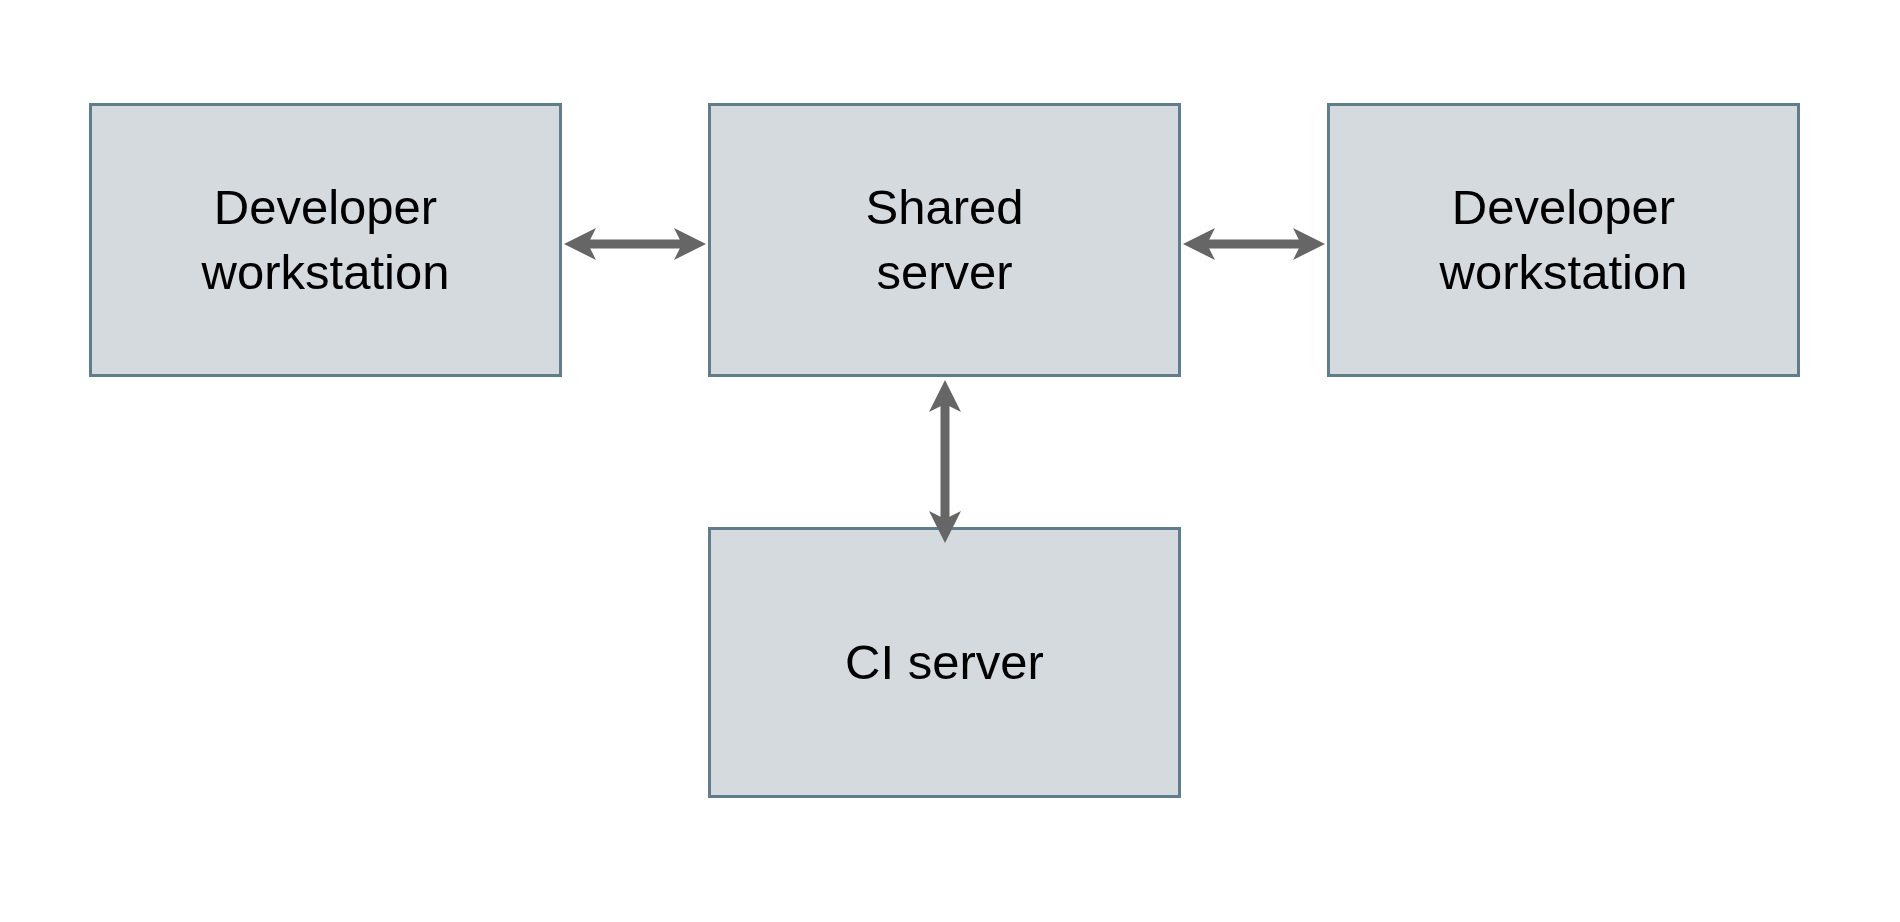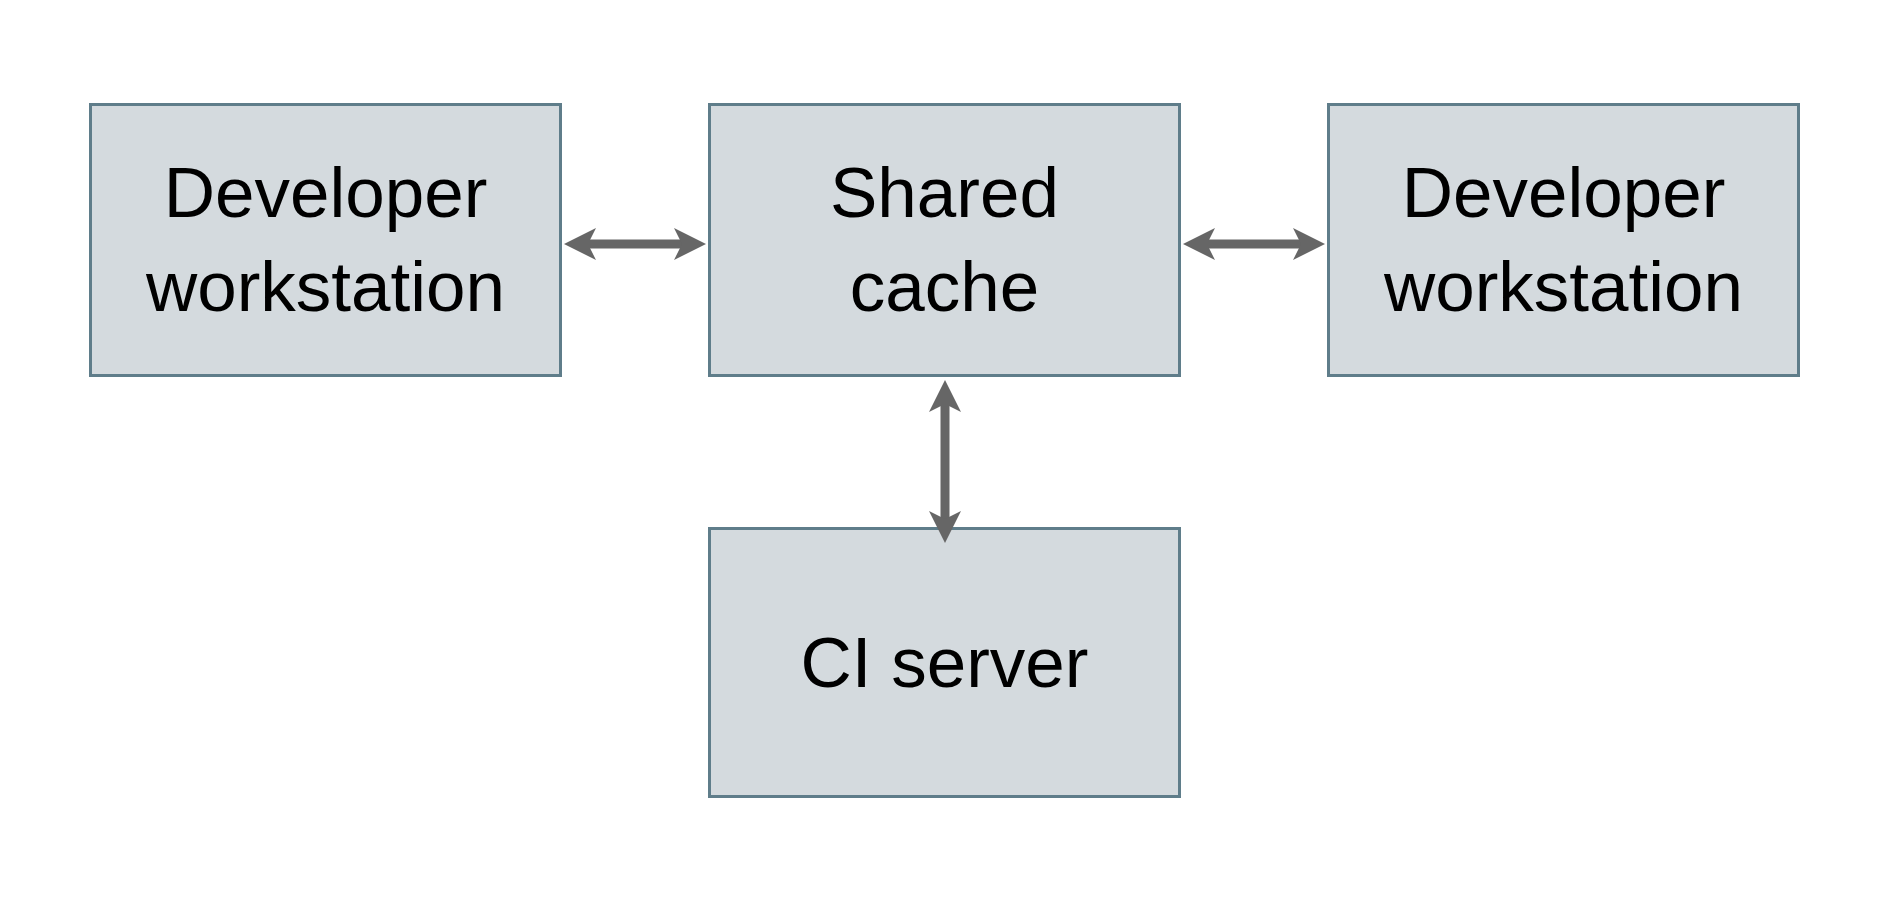--- a/index.html
+++ b/index.html
@@ -22,21 +22,21 @@
   .node {
     position: absolute;
     background: var(--node-fill);
     border: 3px solid var(--node-border);
     display: flex;
     align-items: center;
     justify-content: center;
   }
   .node-label {
     color: var(--text-color);
-    font-size: 71px;
+    font-size: 49px;
     line-height: 1.32;
     text-align: center;
     white-space: pre-line;
     letter-spacing: 0px;
   }
   #node-dev-left   { left: 89px;   top: 103px; width: 473px; height: 274px; }
   #node-cache      { left: 708px;  top: 103px; width: 473px; height: 274px; }
   #node-dev-right  { left: 1327px; top: 103px; width: 473px; height: 274px; }
   #node-ci         { left: 708px;  top: 527px; width: 473px; height: 271px; }
   .arrow-layer {
@@ -52,21 +52,21 @@
 
 <div class="canvas">
 
   <div class="node" id="node-dev-left">
     <div class="node-label">Developer
 workstation</div>
   </div>
 
   <div class="node" id="node-cache">
     <div class="node-label">Shared
-cache</div>
+server</div>
   </div>
 
   <div class="node" id="node-dev-right">
     <div class="node-label">Developer
 workstation</div>
   </div>
 
   <div class="node" id="node-ci">
     <div class="node-label">CI server</div>
   </div>

